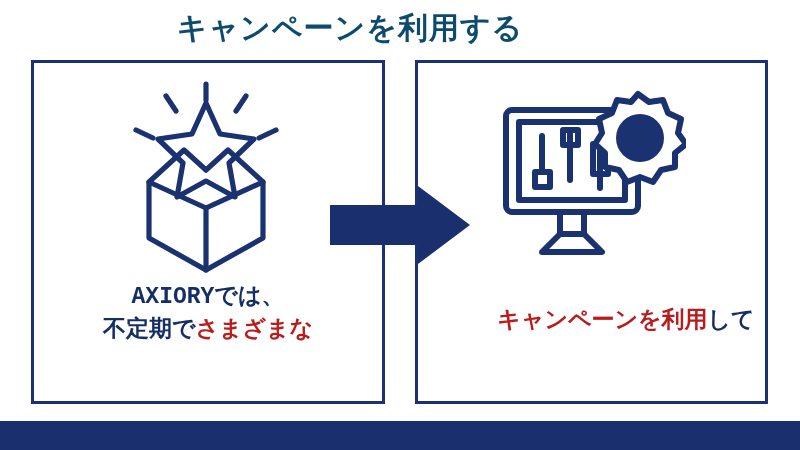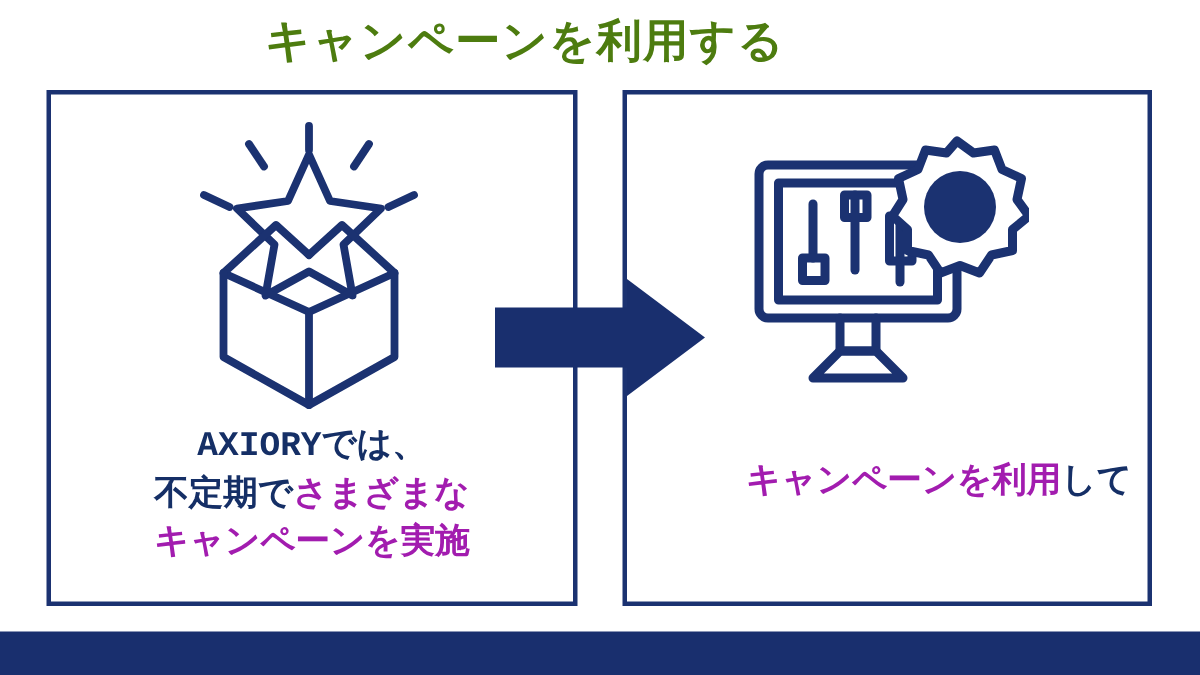--- a/index.html
+++ b/index.html
@@ -13,21 +13,21 @@
   #stage{position:relative;width:800px;height:450px;}
 
   
   .title{
     position:absolute;
     left:0; top:10px; width:700px;
     text-align:center;
     font-size:30px;
     font-weight:bold;
     letter-spacing:1px;
-    color:#4d7c0f;
+    color:#0c4a6e;
     line-height:1.2;
     white-space:nowrap;
   }
 
   
   .panel{
     position:absolute;
     box-sizing:border-box;
     border:3px solid #1b3271;
     background:#ffffff;
@@ -53,21 +53,21 @@
     text-align:center;
     font-weight:bold;
     line-height:1.42;
     white-space:nowrap;
     font-family:Liberation Mono, monospace;
   }
   #caption-left{ left:31px; top:281px; width:354px; font-size:23px; }
   #caption-right{ left:415px; top:305px; width:422px; font-size:23px; }
   .caption .ln{ display:block; }
   .navy{ color:#152f66; }
-  .pink{ color:#a21caf; }
+  .pink{ color:#b91c1c; }
 
   
   .bottom-bar{
     position:absolute;
     left:0; top:421px; width:800px; height:29px;
     background:#192f6e;
   }
 </style>
 </head>
 <body>
@@ -98,23 +98,20 @@
       </g>
     </svg>
   </div>
 
   <div class="caption" id="caption-left">
     <span class="ln">
       <span class="navy">AXIORYでは、</span>
     </span>
     <span class="ln">
       <span class="navy">不定期で</span><span class="pink">さまざまな</span>
-    </span>
-    <span class="ln">
-      <span class="pink">キャンペーンを実施</span>
     </span>
   </div>
 
   <div class="panel" id="panel-right"></div>
 
   <div class="icon-monitor">
     <svg viewBox="0 0 188 180" width="188" height="180" xmlns="http://www.w3.org/2000/svg">
       <g fill="none" stroke="#1b3271" stroke-width="6" stroke-linecap="round" stroke-linejoin="round">
 
         <rect x="8" y="22" width="132" height="102" rx="6"></rect>

